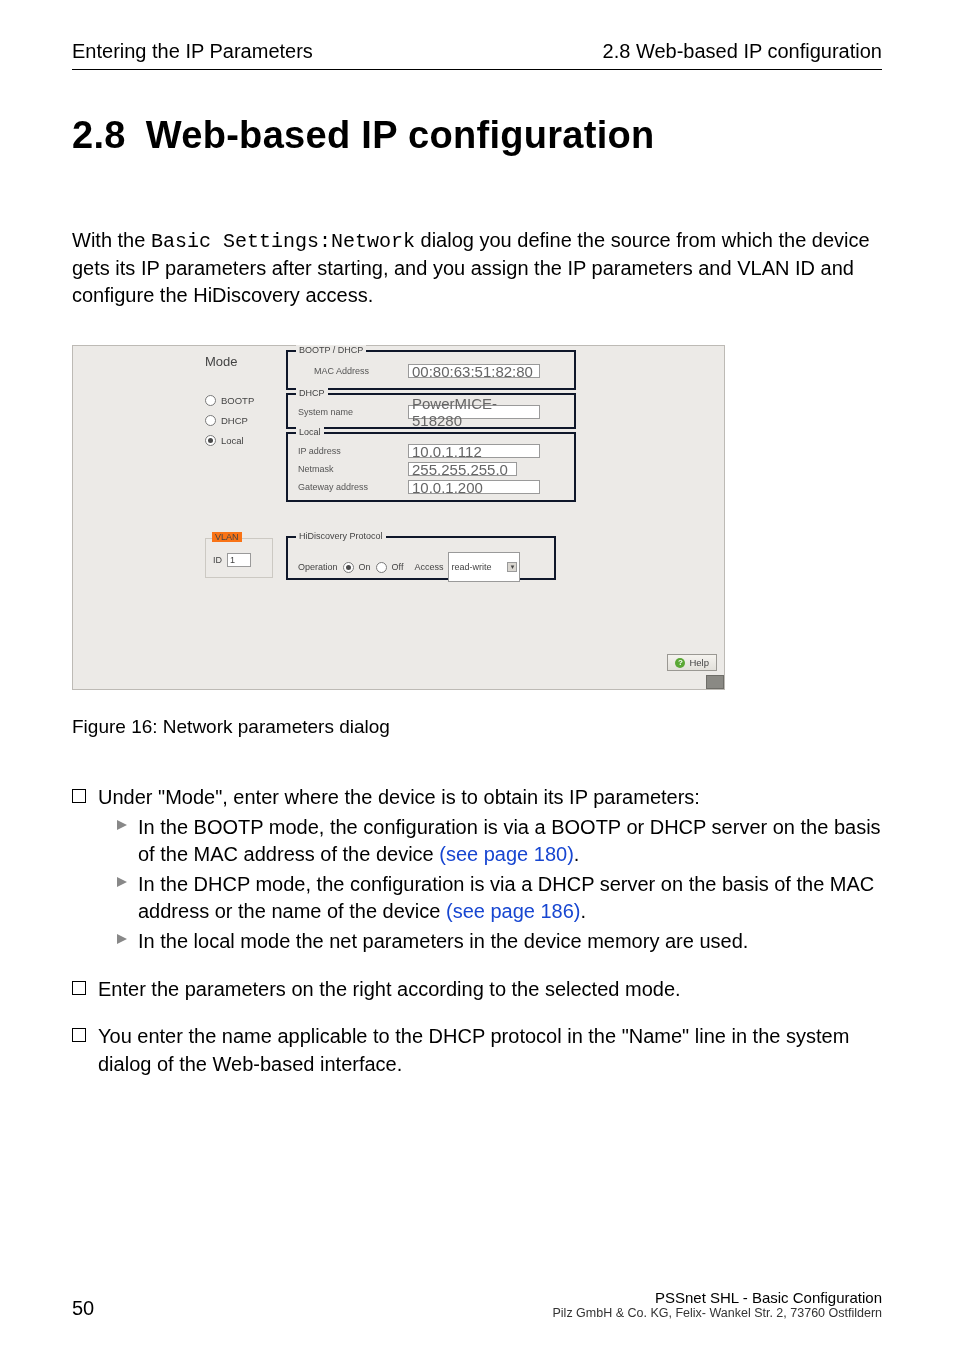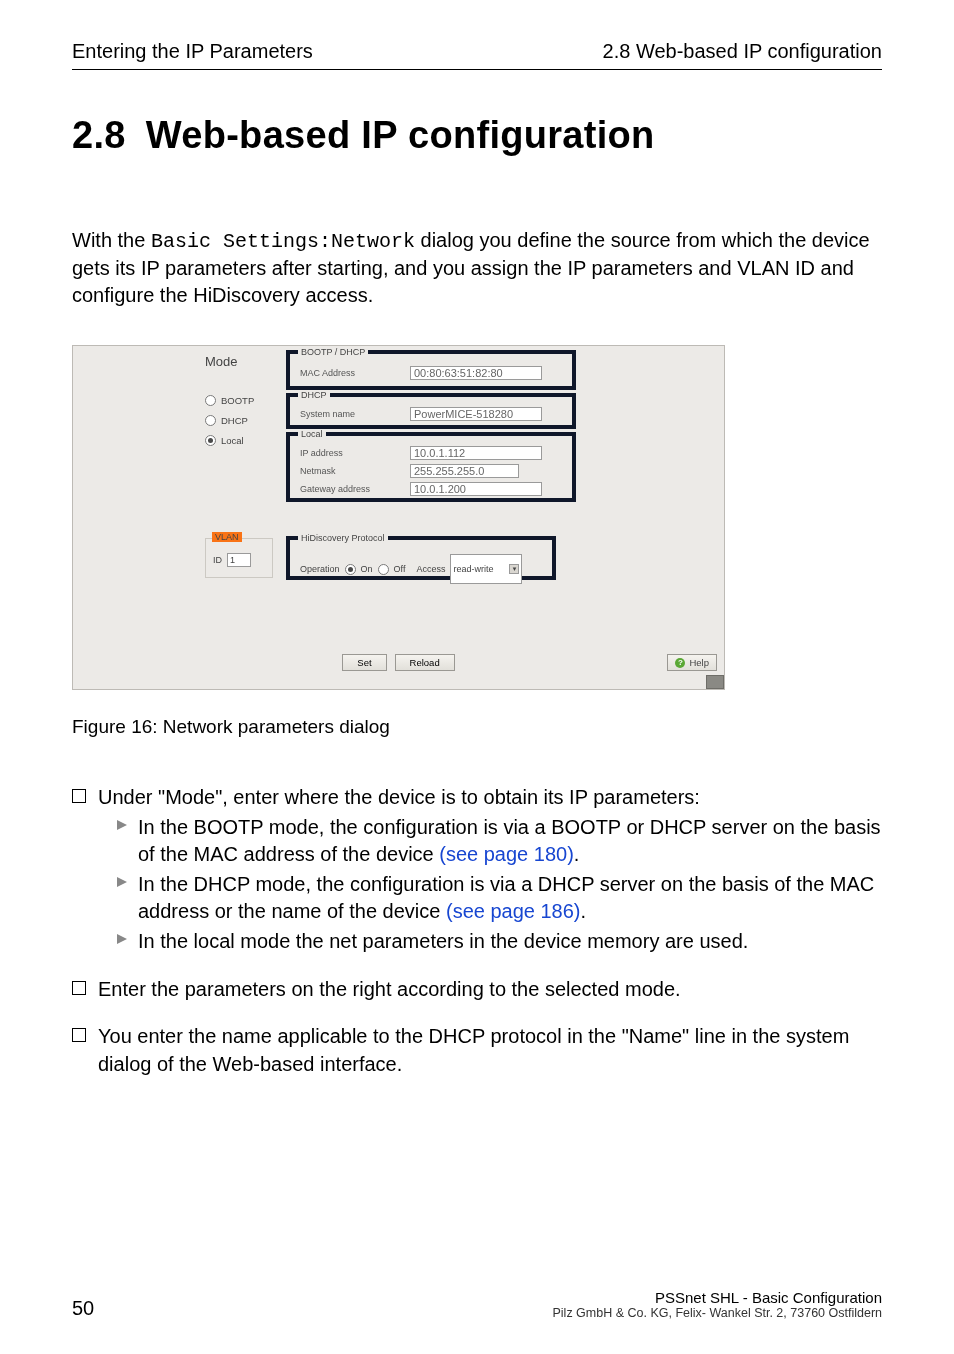--- a/index.html
+++ b/index.html
@@ -16,29 +16,29 @@
   .dialog-inner { background: #eceae7; border: 1px solid #bdbab5; height: 345px; position: relative; font-size: 9.5px; color: #444; }
   .mode-col { position:absolute; left:132px; top:8px; width:70px; }
   .mode-label { margin-bottom: 26px; font-size:13px; }
   .radio-row { display:flex; align-items:center; gap:5px; margin-bottom:9px; font-size:9.5px; }
   .radio { width:11px; height:11px; border:1px solid #7a7a7a; border-radius:50%; background:#fff; display:inline-flex; align-items:center; justify-content:center; }
   .radio.sel::after { content:""; width:5px; height:5px; border-radius:50%; background:#4a4a4a; display:block; }
   .vlan-box { position:absolute; left:132px; top:192px; border:1px solid #ccc9c3; width:68px; height:40px; }
   .vlan-legend { position:absolute; top:-7px; left:6px; background:#f97316; padding:0 3px; font-size:9px; }
   .vlan-id { position:absolute; top:14px; left:7px; font-size:9px; display:flex; align-items:center; gap:5px; }
   .tiny-input { width:24px; height:14px; border:1px solid #9a9a9a; background:#fff; font-size:9px; padding:0 2px; display:inline-flex; align-items:center; }
-  .groupbox { position:absolute; border:4px solid #0f172a; }
+  .groupbox { position:absolute; border:2px solid #0f172a; }
   .gb-legend { position:absolute; top:-7px; left:8px; background:#eceae7; padding:0 3px; font-size:9px; }
   .boot-box { left:213px; top:4px; width:290px; height:40px; }
   .dhcp-box { left:213px; top:47px; width:290px; height:36px; }
   .local-box { left:213px; top:86px; width:290px; height:70px; }
   .hid-box { left:213px; top:190px; width:270px; height:44px; }
   .row-in { display:flex; align-items:center; position:absolute; }
   .fld-label { font-size:9px; color:#555; }
-  .fld-input { border:1px solid #9a9a9a; background:#fff; font-size:11px; height:14px; padding:0 3px; display:inline-flex; align-items:center; color:#666; }
+  .fld-input { border:1px solid #9a9a9a; background:#fff; font-size:15px; height:14px; padding:0 3px; display:inline-flex; align-items:center; color:#666; }
   .hid-inner { position:absolute; top:14px; left:10px; display:flex; align-items:center; gap:5px; font-size:9px; }
   .select-box { width:72px; height:30px; border:1px solid #9a9a9a; background:#fff; display:flex; align-items:center; justify-content:space-between; padding:0 2px; font-size:9px;gap:6px; }
   .caret { width:10px; height:10px; background:#d9d6d0; border:1px solid #9a9a9a; display:flex; align-items:center; justify-content:center; font-size:7px; }
   .btn-row { position:absolute; bottom:18px; left:0; right:0; display:flex; justify-content:center; gap:8px; }
   .wbtn { border:1px solid #9a9893; background:linear-gradient(#f5f3ef,#e2e0da); font-size:9.5px; padding:2px 14px; }
   .help-btn { position:absolute; right:7px; bottom:18px; border:1px solid #9a9893; background:linear-gradient(#f5f3ef,#e2e0da); font-size:9.5px; padding:2px 7px; display:flex; align-items:center; gap:4px; }
   .help-icon { width:10px; height:10px; border-radius:50%; background:#5aa835; color:#fff; display:flex; align-items:center; justify-content:center; font-size:8px; font-weight:bold; }
   .tray { position:absolute; right:0; bottom:0; width:18px; height:14px; background:#8a8984; border:1px solid #6e6d68; }
   .caption { font-size: 19px; margin-bottom: 46px; }
   .task-list { font-size: 20px; line-height: 1.38; }
@@ -88,21 +88,21 @@
               <span>DHCP</span>
             </div>
           <div class="radio-row">
               <span class="radio sel"></span>
               <span>Local</span>
             </div>
         </div>
 
         <div class="groupbox boot-box">
           <div class="gb-legend">BOOTP / DHCP</div>
-          <div class="row-in" style="top:14px; left:10px;">
+          <div class="row-in" style="top:14px; left:26px;">
               <span class="fld-label">MAC Address</span>
             </div>
           <div class="row-in" style="top:12px; left:120px;">
               <span class="fld-input" style="width:132px;">00:80:63:51:82:80</span>
             </div>
         </div>
 
         <div class="groupbox dhcp-box">
           <div class="gb-legend">DHCP</div>
           <div class="row-in" style="top:12px; left:10px;">
@@ -152,24 +152,20 @@
             <span class="radio"></span>
             <span>Off</span>
             <span style="margin-left:6px;">Access</span>
             <span class="select-box">
               <span>read-write</span>
               <span class="caret">▾</span>
             </span>
           </div>
         </div>
 
-        <div class="btn-row">
-          <button class="wbtn">Set</button>
-          <button class="wbtn">Reload</button>
-        </div>
         <div class="help-btn">
           <span class="help-icon">?</span>
           <span>Help</span>
         </div>
         <div class="tray"></div>
       </div>
     </div>
   </div>
 
   <div class="caption">Figure 16: Network parameters dialog</div>

